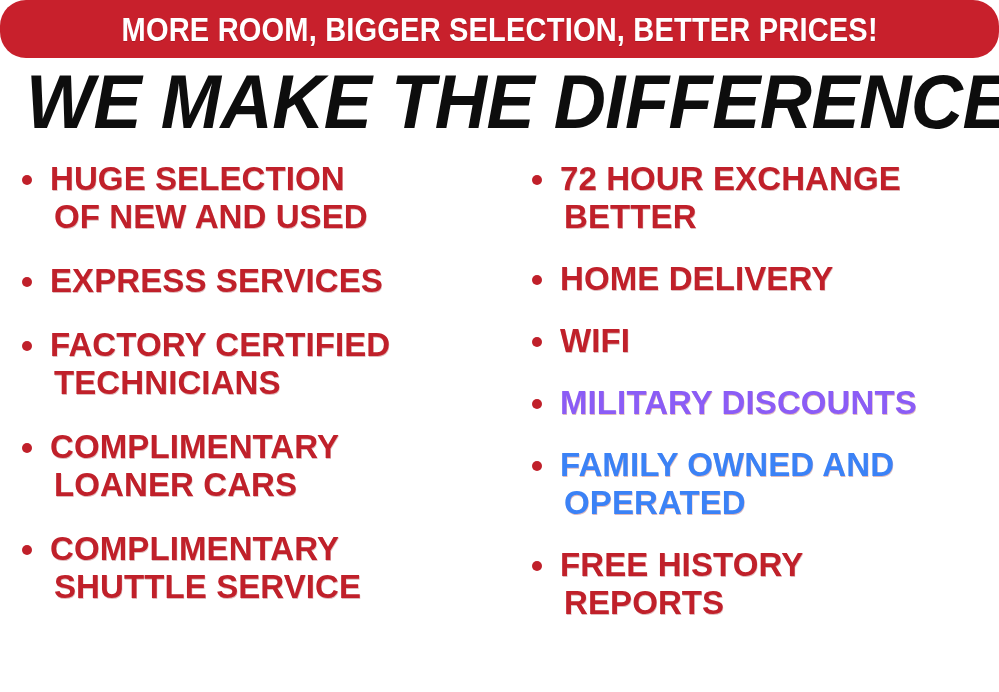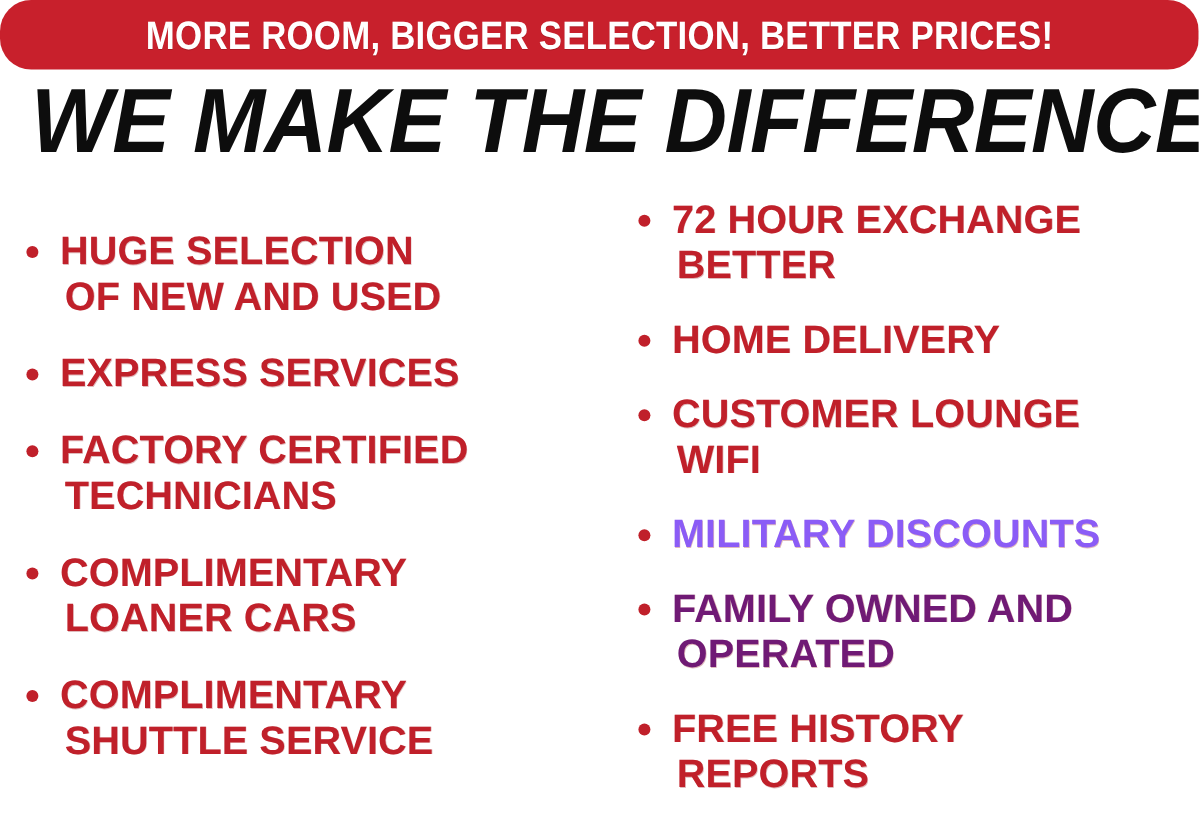--- a/index.html
+++ b/index.html
@@ -70,21 +70,21 @@
   }
 
   
   .columns {
     position: absolute;
     left: 0;
     top: 152px;
     width: 999px;
     height: 540px;
     display: flex;
-    align-items: center;
+    align-items: flex-start;
   }
 
   .column {
     box-sizing: border-box;
   }
 
   .column-left {
     width: 505px;
     padding-left: 14px;
     padding-top: 8px;
@@ -179,27 +179,26 @@
     <div class="column column-right">
       <ul class="bullet-list">
           <li class="bullet-item" style="color: rgb(192, 32, 42);">
             <span class="bullet-line">72 HOUR EXCHANGE</span>
             <span class="bullet-line">BETTER</span>
           </li>
           <li class="bullet-item" style="color: rgb(192, 32, 42);">
             <span class="bullet-line">HOME DELIVERY</span>
           </li>
           <li class="bullet-item" style="color: rgb(192, 32, 42);">
-            <span class="bullet-line">CUSTOMER LOUNGE</span>
             <span class="bullet-line">WIFI</span>
           </li>
           <li class="bullet-item" style="color: #8b5cf6;">
             <span class="bullet-line">MILITARY DISCOUNTS</span>
           </li>
-          <li class="bullet-item" style="color: #701a75;">
+          <li class="bullet-item" style="color: #3b82f6;">
             <span class="bullet-line">FAMILY OWNED AND</span>
             <span class="bullet-line">OPERATED</span>
           </li>
           <li class="bullet-item" style="color: rgb(192, 32, 42);">
             <span class="bullet-line">FREE HISTORY</span>
             <span class="bullet-line">REPORTS</span>
           </li>
         </ul>
     </div>
 

